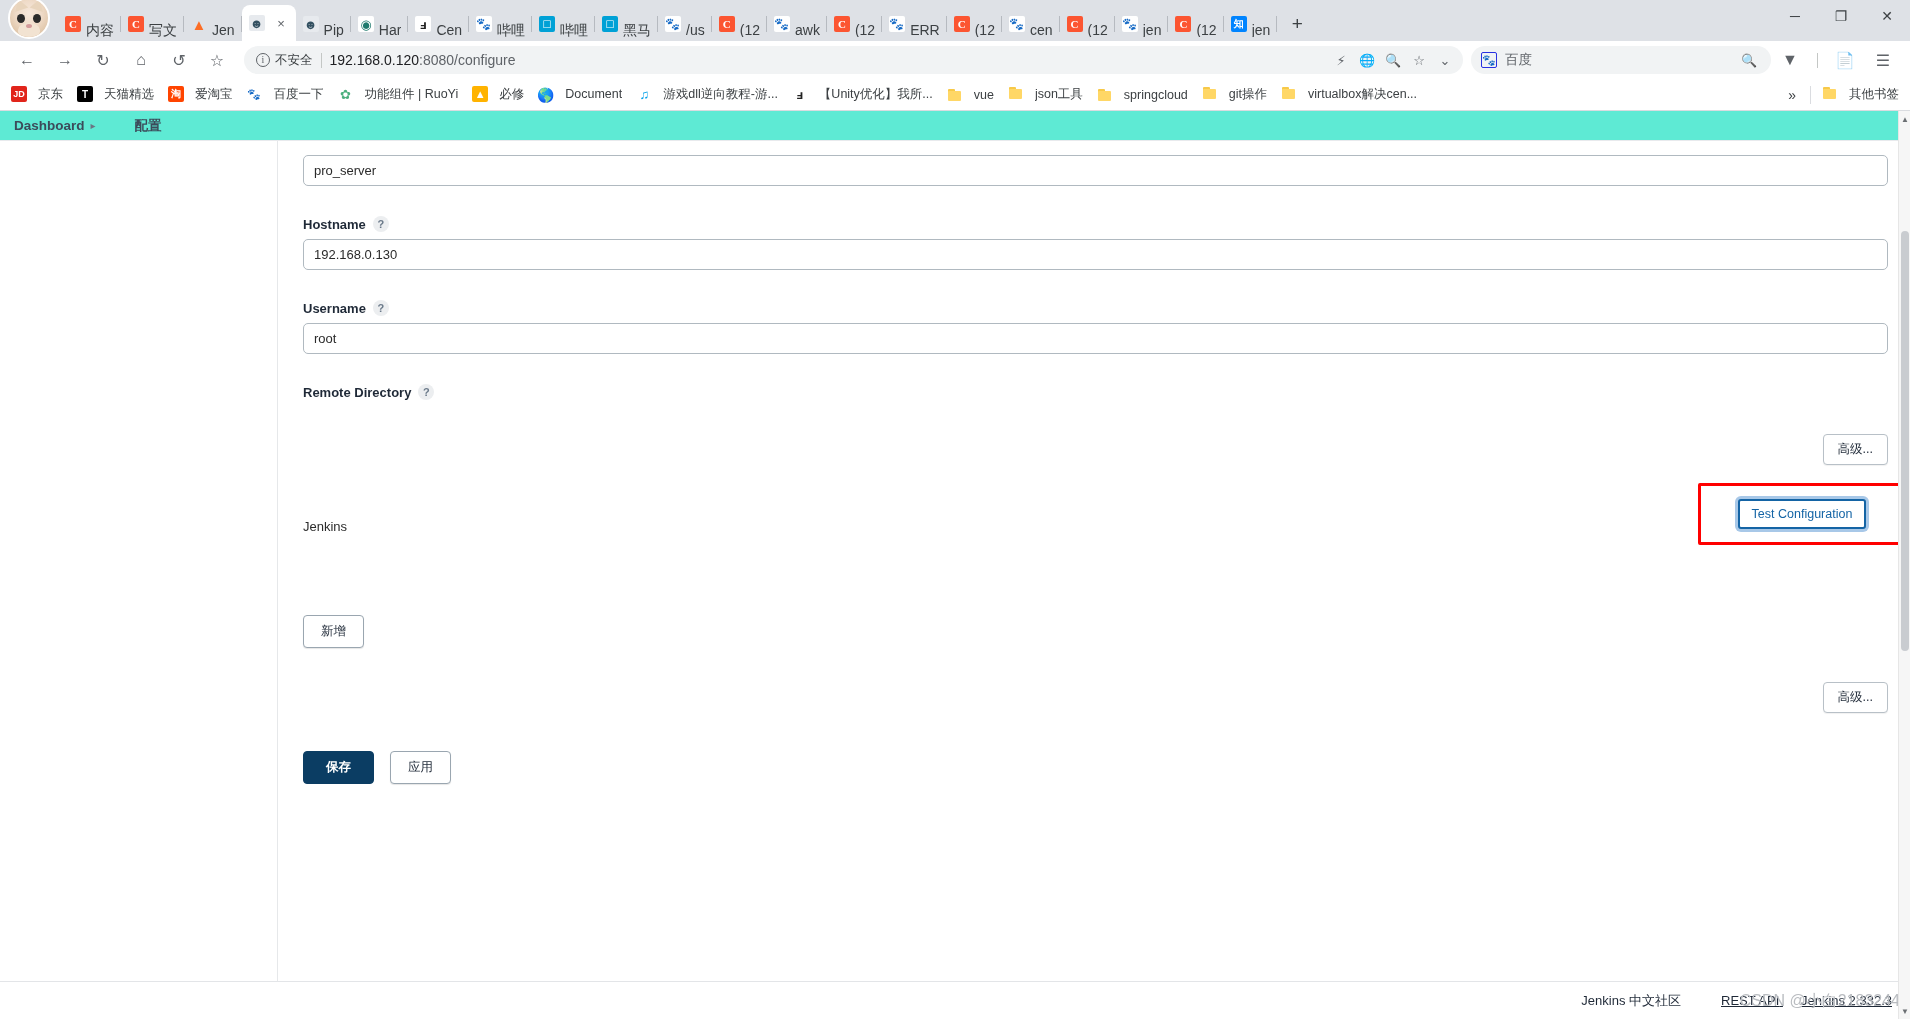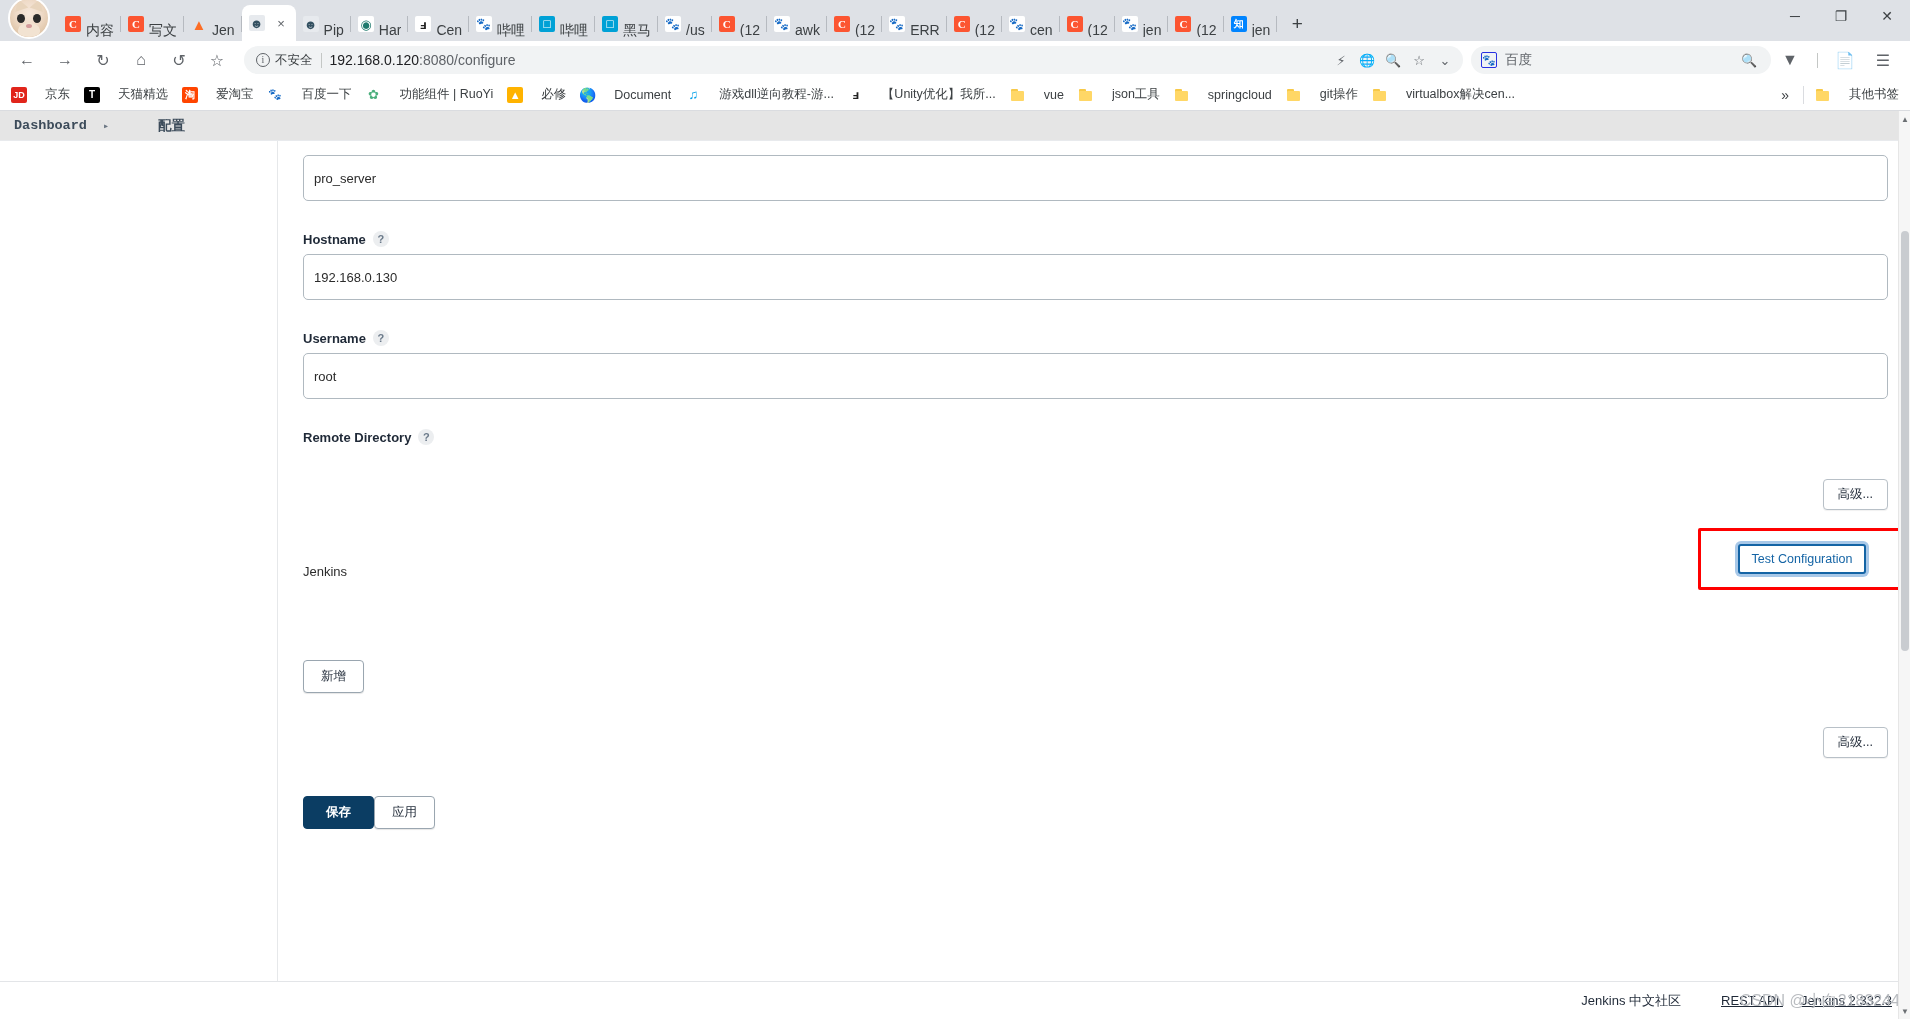--- a/index.html
+++ b/index.html
@@ -184,21 +184,21 @@
 
   .bookmarks {
     height: 32px; background: #fff;
     display: flex; align-items: center;
     padding: 0 4px;
     border-bottom: 1px solid #dadce0;
     font-size: 12.5px; color: #3c4043;
     overflow: hidden;
   }
   .bm {
-    display: flex; align-items: center; gap: 18px;
+    display: flex; align-items: flex-start; gap: 11px;
     padding: 3px 7px; border-radius: 4px;
     white-space: nowrap; flex: 0 0 auto;
     max-width: 170px;
   }
   .bm-ico {
     width: 16px; height: 16px; border-radius: 2px; flex: 0 0 auto;
     display: flex; align-items: center; justify-content: center;
     font-size: 10px; color: #fff; font-weight: bold; overflow: hidden;
   }
   .bm-label { overflow: hidden; text-overflow: ellipsis; }
@@ -225,27 +225,26 @@
   }
   .bm-overflow { margin-left: auto; display: flex; align-items: center; flex: 0 0 auto; }
   .bm-chev { padding: 3px 10px; color: #3c4043; font-size: 14px; }
   .bm-vdiv { width: 1px; height: 18px; background: #dadce0; margin: 0 4px; }
 
   
   .page { height: calc(1019px - 41px - 38px - 32px); background: #fff; position: relative; overflow: hidden; }
 
   .breadcrumb-bar {
     height: 30px;
-    background: #e5e5e5;
+    background: #5eead4;
     border-bottom: 1px solid #e8eaed;
     display: flex; align-items: center;
     padding: 0 0 0 14px;
-    gap: 16px;
+    gap: 6px;
     font-size: 13.5px;
-    font-family: Liberation Mono, monospace;
   }
   .crumb { color: #3c4b5a; font-weight: bold; }
   .crumb-sep { color: #6b7683; font-size: 10px; }
   .crumb-cur { color: #3c4b5a; font-weight: bold; padding-left: 33px; }
 
   .content-area {
     position: relative;
     height: calc(100% - 30px - 38px);
     display: flex;
   }
@@ -266,21 +265,21 @@
     display: flex; align-items: center; gap: 7px;
     margin-bottom: 7px;
   }
   .help-ico {
     width: 16px; height: 16px; border-radius: 50%;
     background: #eceef0; color: #6b7a8a;
     font-size: 11px; line-height: 16px; text-align: center;
     font-weight: bold;
   }
   .txt-input {
-    width: 100%; height: 46px;
+    width: 100%; height: 31px;
     border: 1px solid #b0b9c0;
     border-radius: 5px;
     background: #fff;
     font-size: 13px; color: #2b2b2b;
     padding: 0 10px;
     font-family: "Liberation Sans", sans-serif;
     outline: none;
   }
 
   .row-right { display: flex; justify-content: flex-end; }
@@ -700,21 +699,21 @@
         </div>
 
         <div style="height:34px;"></div>
 
         <div class="row-right">
           <button class="btn btn-advanced">高级...</button>
         </div>
 
         <div style="height:38px;"></div>
 
-        <div style="display:flex; gap:0;">
+        <div style="display:flex; gap:16px;">
           <button class="btn btn-primary">保存</button>
           <button class="btn btn-secondary">应用</button>
         </div>
 
       </div>
     </div>
 
     <div class="footer">
       <span class="footer-left-link">
         <span>Jenkins 中文社区</span>

